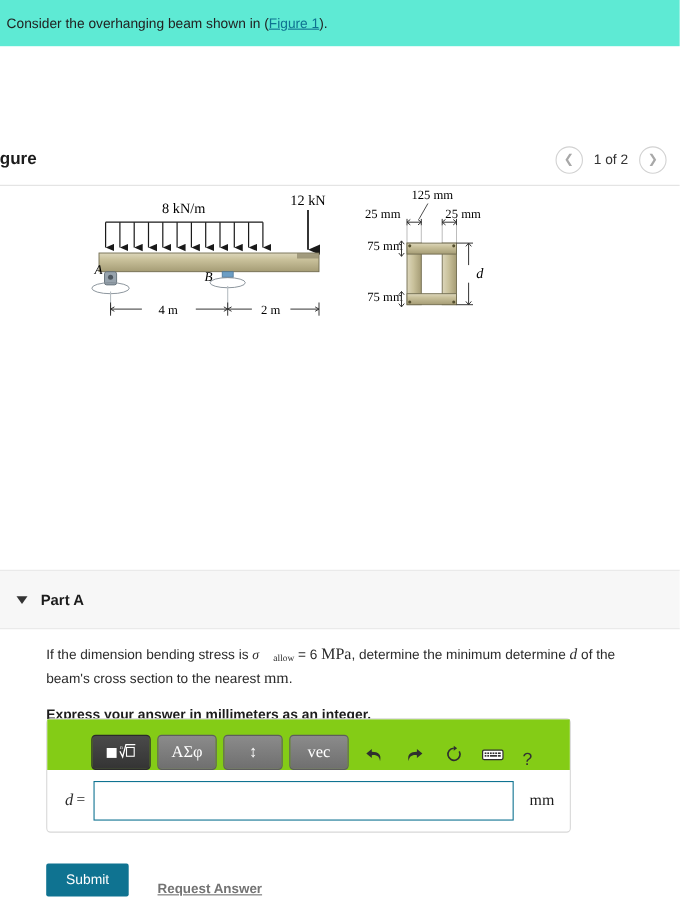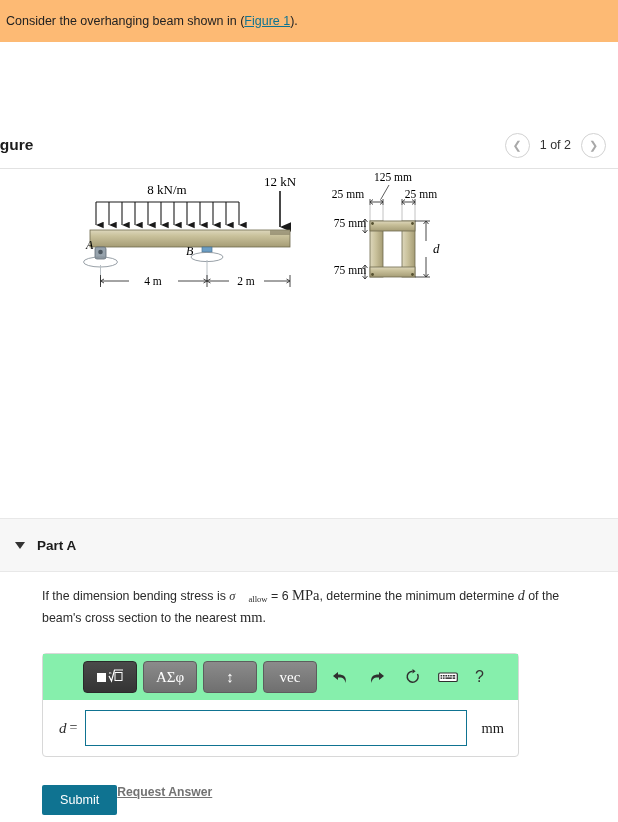--- a/index.html
+++ b/index.html
@@ -7,21 +7,21 @@
     background: #ffffff;
   }
   body {
     width: 618px; height: 822px;
     font-family: "Liberation Sans", sans-serif;
     color: #2b2b2b;
     overflow: hidden;
     position: relative;
   }
   .intro-banner {
-    background: #fdba74;
+    background: #5eead4;
     padding: 13px 0 13px 6px;
     font-size: 12.5px;
     color: #222;
     line-height: 1.3;
   }
   .intro-banner a {
     color: #0f7391;
     text-decoration: underline;
   }
   .figure-header {
@@ -118,24 +118,24 @@
   .answer-panel {
     position: absolute;
     top: 653px;
     left: 42px;
     width: 475px;
     border: 1px solid #d8d8d8;
     border-radius: 4px;
     background: #fff;
   }
   .mathbar {
-    background: #86efac;
+    background: #84cc16;
     height: 46px;
     display: flex;
-    align-items: center;
+    align-items: flex-end;
     padding-left: 40px;
     gap: 6px;
   }
   .mbtn {
     height: 30px;
     min-width: 38px;
     padding: 0 7px;
     border-radius: 4px;
     background: linear-gradient(#8b8b8b, #6f6f6f);
     border: 1px solid #5d5d5d;
@@ -193,21 +193,22 @@
     font-size: 14.5px;
     color: #1c1c1c;
   }
 
   
   .footer {
     position: absolute;
     top: 785px;
     left: 42px;
     display: flex;
-    align-items: flex-start;
+    align-items: flex-end;
+    gap: 26px;
   }
   .submit-btn {
     background: #0f7391;
     color: #fff;
     border: none;
     padding: 8px 18px;
     font-size: 12.6px;
     font-family: "Liberation Sans", sans-serif;
     border-radius: 2px;
   }
@@ -376,20 +377,21 @@
 
 <div class="part-band">
   <div class="caret"></div>
   <div class="part-title">Part A</div>
 </div>
 
 <div class="qbody">
   <div class="qtext">
     <span>If the dimension bending stress is </span><span class="ital">σ</span><span class="sub serif">allow</span><span> = 6 </span><span class="bigsym">MPa</span><span>, determine the minimum determine </span><span class="ital" style="font-size:14px">d</span><span> of the beam's cross section to the nearest </span><span class="bigsym">mm</span><span>.</span>
   </div>
+  <div class="q-instruct">Express your answer in millimeters as an integer.</div>
 </div>
 
 <div class="answer-panel">
   <div class="mathbar">
     <div class="mbtn dark">
       <svg width="28" height="18" viewBox="0 0 28 18">
         <rect x="1" y="5" width="9" height="9" fill="#fff"></rect>
         <path d="M13,8 L15.5,13 L18.5,2 L27,2" stroke="#fff" stroke-width="1.2" fill="none"></path>
         <rect x="19" y="4.5" width="7" height="8" stroke="#fff" stroke-width="1" fill="none"></rect>
         <text x="13" y="6" font-size="5" fill="#fff" font-family="Liberation Serif, serif">n</text>

